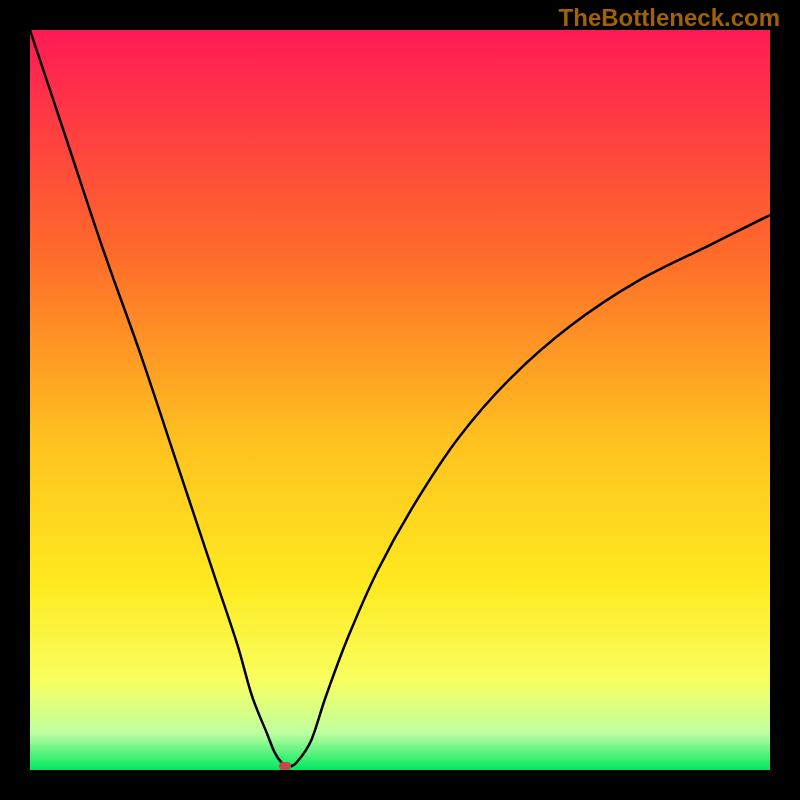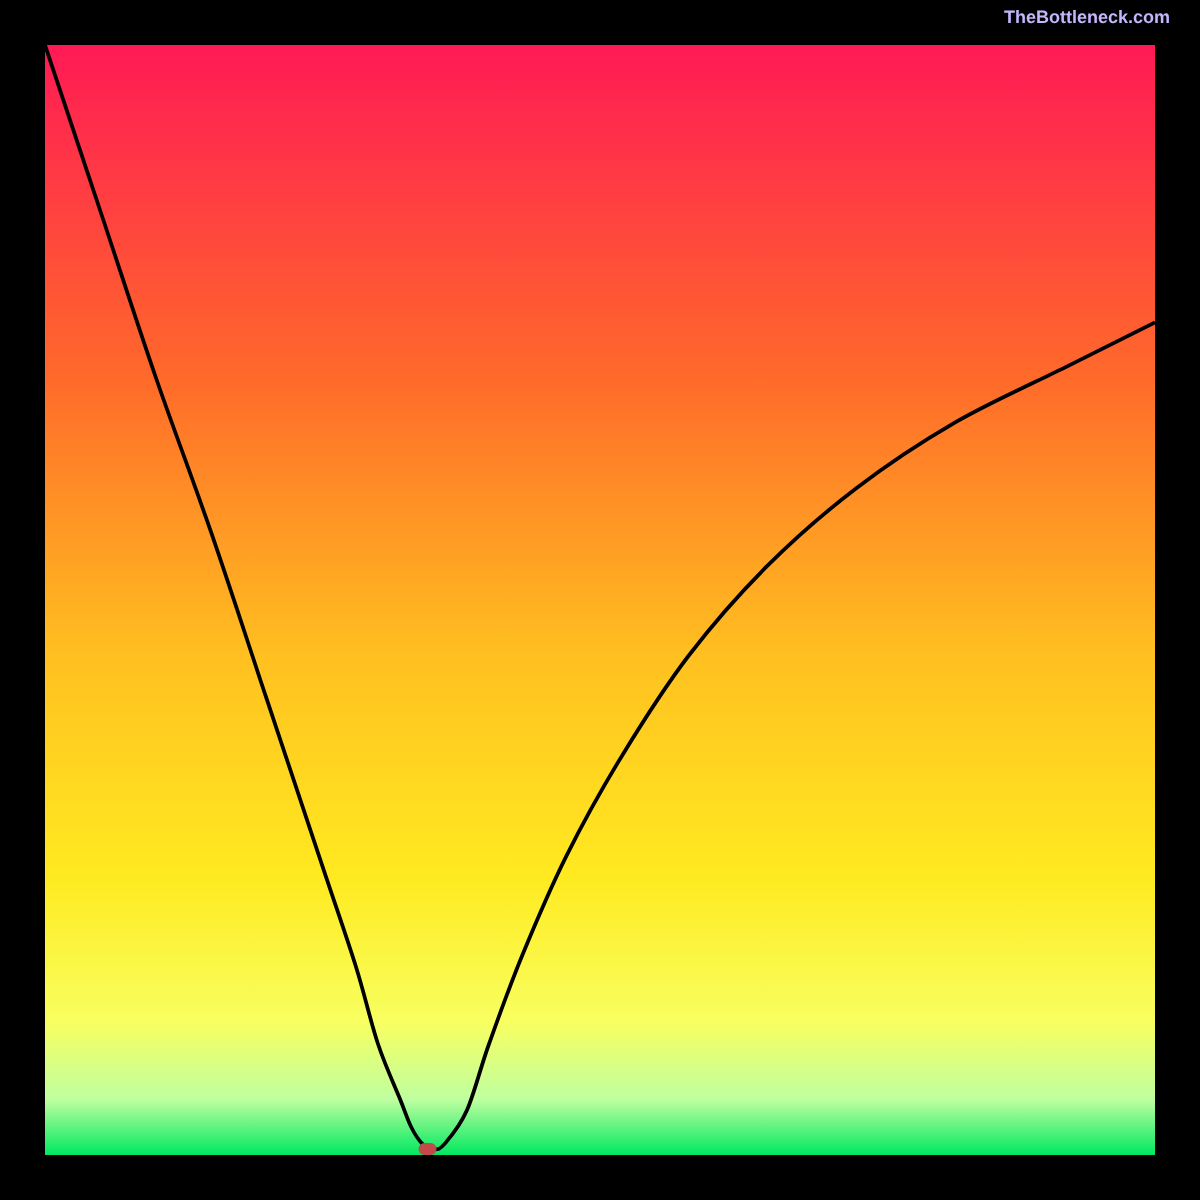--- a/index.html
+++ b/index.html
@@ -8,22 +8,22 @@
     width: 800px;
     height: 800px;
     background: #000;
     position: relative;
     font-family: Arial, sans-serif;
   }
   .watermark {
     position: absolute;
     top: 4px;
     right: 20px;
-    color: #c4b5fd;
-    font-size: 12px;
+    color: #a16207;
+    font-size: 24px;
     font-weight: bold;
     z-index: 10;
   }
   .plot-area {
     position: absolute;
     left: 30px;
     top: 30px;
     width: 740px;
     height: 740px;
     overflow: hidden;

